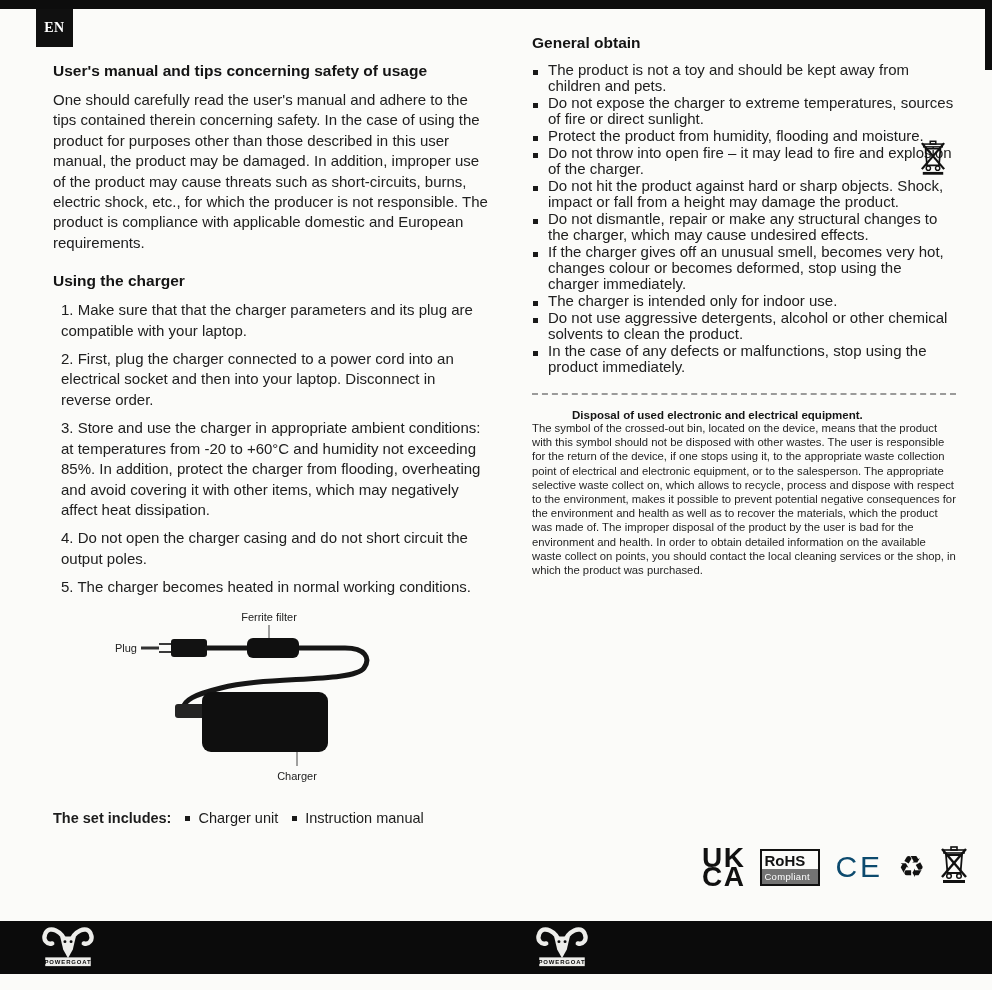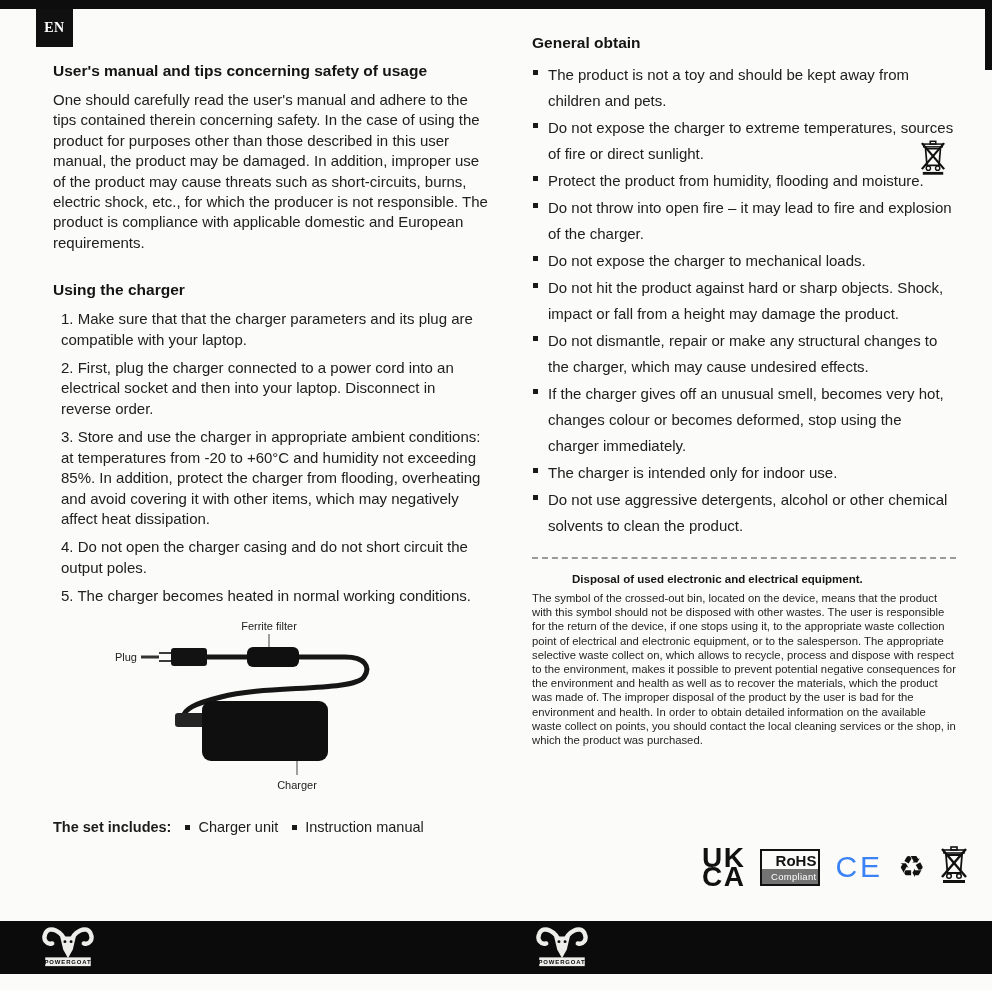--- a/index.html
+++ b/index.html
@@ -16,54 +16,54 @@
   .top-bar { position:absolute; top:0; left:0; right:0; height:9px; background:#0d0d0d; }
   .corner-sliver { position:absolute; top:0; right:0; width:7px; height:70px; background:#0d0d0d; }
   .en-badge {
     position:absolute; top:9px; left:36px; width:37px; height:38px;
     background:#101010; color:#fff; font-weight:bold; font-size:14px;
     display:flex; align-items:center; justify-content:center; letter-spacing:.5px;font-family:Liberation Serif, serif;
   }
   .col-left  { position:absolute; left:53px;  top:62px; width:436px; }
   .col-right { position:absolute; left:532px; top:34px; width:424px; }
   h3.sec { font-size:15.5px; font-weight:bold; margin:0 0 10px; color:#141414; }
-  .col-left h3.sec { margin-top:28px; }
+  .col-left h3.sec { margin-top:19px; }
   .col-left h3.sec:first-child { margin-top:0; }
   p.body, .num-item { font-size:15px; line-height:20.4px; color:#202020; }
   .num-item { margin:8px; }
   .bullets { list-style:none; }
   .bullets li {
     position:relative; padding-left:16px;
-    font-size:15px; line-height:26px; color:#202020; margin-bottom:1px;
+    font-size:15px; line-height:16px; color:#202020; margin-bottom:1px;
   }
   .bullets li::before {
     content:""; position:absolute; left:1px; top:8px;
     width:5px; height:5px; background:#1a1a1a;
   }
   .divider { border:none; border-top:2px dashed #9a9a9a; margin:18px 0 14px; }
-  .disposal-h { font-size:11.5px; font-weight:bold; margin-bottom:6px; color:#141414;padding-left:40px; }
+  .disposal-h { font-size:11.5px; font-weight:bold; color:#141414;padding-left:40px; }
   .disposal-t { font-size:11.3px; line-height:14.2px; color:#242424; }
   .diagram-wrap { margin:8px 0 2px; }
   svg text { font-family:"Liberation Sans", sans-serif; }
   .set-line { display:flex; align-items:center; gap:14px; margin-top:14px; font-size:14.5px; }
   .set-label { font-weight:bold; }
   .set-item { position:relative; padding-left:13px; }
   .set-item::before {
     content:""; position:absolute; left:0; top:6px; width:5px; height:5px; background:#1a1a1a;
   }
   .weee-top { position:absolute; left:920px; top:140px; }
   .logos {
     position:absolute; left:702px; top:846px;
     display:flex; align-items:center; gap:15px;
   }
   .ukca { font-weight:800; font-size:28px; line-height:19px; letter-spacing:1.5px; color:#111; }
-  .rohs { border:2.5px solid #111; width:60px; text-align:right; }
+  .rohs { border:2.5px solid #111; width:60px; text-align:left; }
   .rohs-title { font-weight:800; font-size:15px; padding:1px 2px 0; color:#111; }
   .rohs-sub { background:#737373; color:#fff; font-size:9.5px; padding:2px 2px; letter-spacing:.3px; }
-  .ce { font-size:30px; font-weight:500; letter-spacing:3px; color:#3b82f6; }
+  .ce { font-size:30px; font-weight:500; letter-spacing:3px; color:#0c4a6e; }
   .recycle { font-size:30px; color:#111; line-height:1; }
   .bottom-bar {
     position:absolute; left:0; top:921px; width:992px; height:53px;
     background:#0b0b0b; display:flex; align-items:center;
   }
   .goat-logo { margin-left:40px; }
   .goat-logo + .goat-logo { margin-left:438px; }
 </style>
 </head>
 <body>
@@ -120,26 +120,26 @@
     </div>
   </div>
 
   <div class="col-right">
     <h3 class="sec">General obtain</h3>
     <ul class="bullets">
       <li>The product is not a toy and should be kept away from children and pets.</li>
       <li>Do not expose the charger to extreme temperatures, sources of fire or direct sunlight.</li>
       <li>Protect the product from humidity, flooding and moisture.</li>
       <li>Do not throw into open fire – it may lead to fire and explosion of the charger.</li>
-      <li>Do not expose the charger to mechanical loads.</li>
       <li>Do not hit the product against hard or sharp objects. Shock, impact or fall from a height may damage the product.</li>
       <li>Do not dismantle, repair or make any structural changes to the charger, which may cause undesired effects.</li>
       <li>If the charger gives off an unusual smell, becomes very hot, changes colour or becomes deformed, stop using the charger immediately.</li>
       <li>The charger is intended only for indoor use.</li>
       <li>Do not use aggressive detergents, alcohol or other chemical solvents to clean the product.</li>
+      <li>In the case of any defects or malfunctions, stop using the product immediately.</li>
     </ul>
 
     <hr class="divider">
 
     <div class="disposal-h">Disposal of used electronic and electrical equipment.</div>
     <p class="disposal-t">The symbol of the crossed-out bin, located on the device, means that the product with this symbol should not be disposed with other wastes. The user is responsible for the return of the device, if one stops using it, to the appropriate waste collection point of electrical and electronic equipment, or to the salesperson. The appropriate selective waste collect on, which allows to recycle, process and dispose with respect to the environment, makes it possible to prevent potential negative consequences for the environment and health as well as to recover the materials, which the product was made of. The improper disposal of the product by the user is bad for the environment and health. In order to obtain detailed information on the available waste collect on points, you should contact the local cleaning services or the shop, in which the product was purchased.</p>
   </div>
 
   <div class="weee-top">
     <svg width="26" height="36" viewBox="0 0 28 38">

